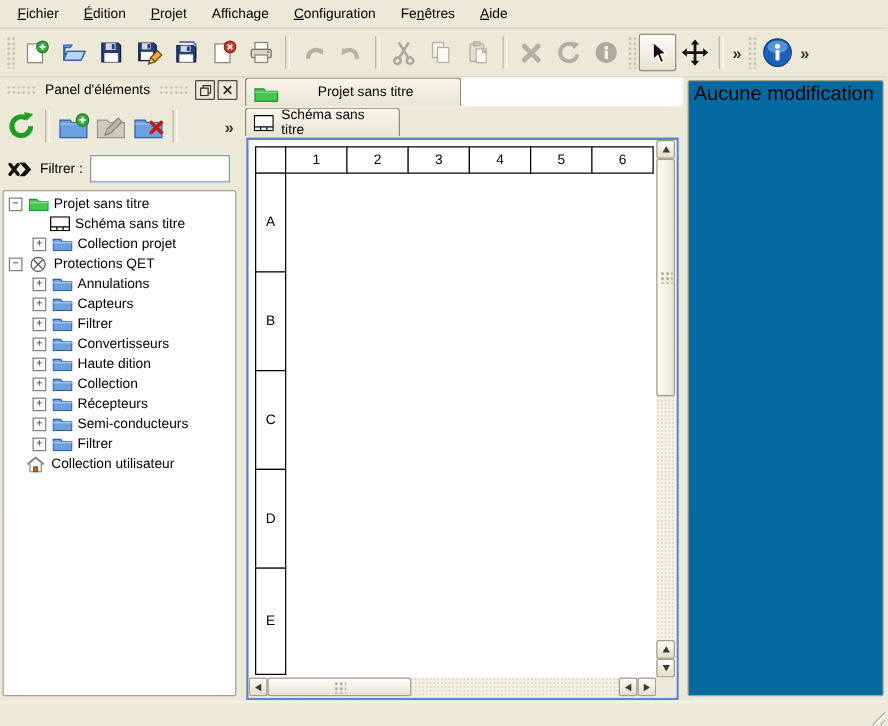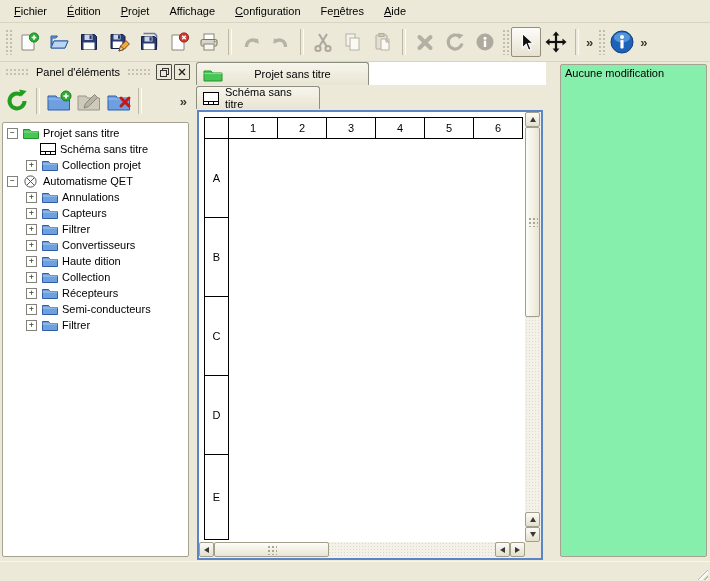--- a/index.html
+++ b/index.html
@@ -69,21 +69,21 @@
   #vsb .sb-thumb{flex:0 0 190px;width:15px;background:linear-gradient(90deg,#fdfcf8,#e9e5d4);}
   #hsb .sb-thumb{flex:0 0 115px;height:15px;background:linear-gradient(#fdfcf8,#e9e5d4);}
   .sb-thumb::after{content:"";position:absolute;left:50%;top:50%;width:10px;height:10px;transform:translate(-50%,-50%);
     background-image:radial-gradient(#aba792 1px,transparent 1.2px);background-size:4px 4px;}
   .t-up{width:0;height:0;border-left:3.5px solid transparent;border-right:3.5px solid transparent;border-bottom:5px solid #3a3933;}
   .t-down{width:0;height:0;border-left:3.5px solid transparent;border-right:3.5px solid transparent;border-top:5px solid #3a3933;}
   .t-left{width:0;height:0;border-top:3.5px solid transparent;border-bottom:3.5px solid transparent;border-right:5px solid #3a3933;}
   .t-right{width:0;height:0;border-top:3.5px solid transparent;border-bottom:3.5px solid transparent;border-left:5px solid #3a3933;}
   
   #rightdock{position:absolute;left:549px;top:62px;width:161px;height:498px;display:flex;flex-direction:column;}
-  #undo-box{flex:1;margin:2px 3px 3px 11px;border:1px solid #a6a291;background:#86efac;border-radius:2px;font-size:11px;}
+  #undo-box{flex:1;margin:2px 3px 3px 1px;border:1px solid #a6a291;background:#0369a1;border-radius:2px;font-size:16px;}
   .undo-item{padding:2px 4px;}
   
   #statusbar{position:absolute;left:0;top:561px;width:710px;height:20px;border-top:1px solid #f8f6ee;}
   #resize-grip{position:absolute;right:2px;bottom:2px;width:13px;height:13px;
     background:repeating-linear-gradient(135deg,transparent 0 2px,#b9b5a2 2px 3px,#fdfcf8 3px 4.5px);
     clip-path:polygon(100% 0,100% 100%,0 100%);}
   svg{display:block}
 </style>
 </head>
 <body>
@@ -349,20 +349,33 @@
               <line x1="23" y1="9" x2="15" y2="17"></line>
             </g>
           </svg>
         </span>
       </div>
     <div class="tb-sep"></div>
     <div style="flex:1"></div>
     <div class="chev">»</div>
   </div>
 
+  <div id="lp-filter">
+    <span>
+        <svg width="20" height="15">
+          <g stroke="#111" stroke-width="2.6" stroke-linecap="round">
+            <line x1="2" y1="3.5" x2="8.5" y2="11.5"></line>
+            <line x1="8.5" y1="3.5" x2="2" y2="11.5"></line>
+          </g>
+          <path d="M9.5 2 h4.5 l5 5.5 l-5 5.5 h-4.5 l5 -5.5 z" fill="#111"></path>
+        </svg>
+      </span>
+    <span>Filtrer :</span>
+    <input id="filter-input" type="text" value="" style="">
+  </div>
 
   <div id="tree-box">
       <div class="trow" style="padding-left: 4px;">
         <span class="exp">−</span>
         <span class="ticon">
           <svg width="16" height="12">
             <path d="M0.5 2.5 h6 l1.5 2 h7.5 v7 h-15 z" fill="#46c653" stroke="#259231"></path>
             <path d="M0.5 5 h15" stroke="#8ae093"></path>
           </svg>
         </span>
@@ -392,21 +405,21 @@
       </div>
       <div class="trow" style="padding-left: 4px;">
         <span class="exp">−</span>
         <span class="ticon">
           <svg width="13" height="13">
             <circle cx="6.5" cy="6.5" r="5.6" fill="#fff" stroke="#555"></circle>
             <line x1="3" y1="3" x2="10" y2="10" stroke="#555"></line>
             <line x1="10" y1="3" x2="3" y2="10" stroke="#555"></line>
           </svg>
         </span>
-        <span>Automatisme QET</span>
+        <span>Protections QET</span>
       </div>
       <div class="trow" style="padding-left: 23px;">
         <span class="exp">+</span>
         <span class="ticon">
           <svg width="16" height="12">
             <path d="M0.5 2.5 h6 l1.5 2 h7.5 v7 h-15 z" fill="#6ea0e0" stroke="#2f5fa8"></path>
             <path d="M0.5 5 h15" stroke="#a9c8f0"></path>
           </svg>
         </span>
         <span>Annulations</span>
@@ -483,20 +496,31 @@
       </div>
       <div class="trow" style="padding-left: 23px;">
         <span class="exp">+</span>
         <span class="ticon">
           <svg width="16" height="12">
             <path d="M0.5 2.5 h6 l1.5 2 h7.5 v7 h-15 z" fill="#6ea0e0" stroke="#2f5fa8"></path>
             <path d="M0.5 5 h15" stroke="#a9c8f0"></path>
           </svg>
         </span>
         <span>Filtrer</span>
+      </div>
+      <div class="trow" style="padding-left: 4px;">
+        <span class="exp-sp"></span>
+        <span class="ticon">
+          <svg width="15" height="13">
+            <path d="M1 6.5 L7.5 1 L14 6.5" fill="none" stroke="#888" stroke-width="1.6"></path>
+            <path d="M3 6 L3 12.5 L12 12.5 L12 6" fill="#fff" stroke="#888"></path>
+            <rect x="6" y="8.5" width="3" height="4" fill="#c4722a" stroke="#8a4a12"></rect>
+          </svg>
+        </span>
+        <span>Collection utilisateur</span>
       </div>
     </div>
 </div>
 
 <div id="center">
   <div class="tabbar">
     <div class="tab" id="outer-tab">
       <span>
           <svg width="20" height="15">
             <path d="M1 4 h7 l1.5 2 h9.5 v8 h-18 z" fill="#46c653" stroke="#259231"></path>

